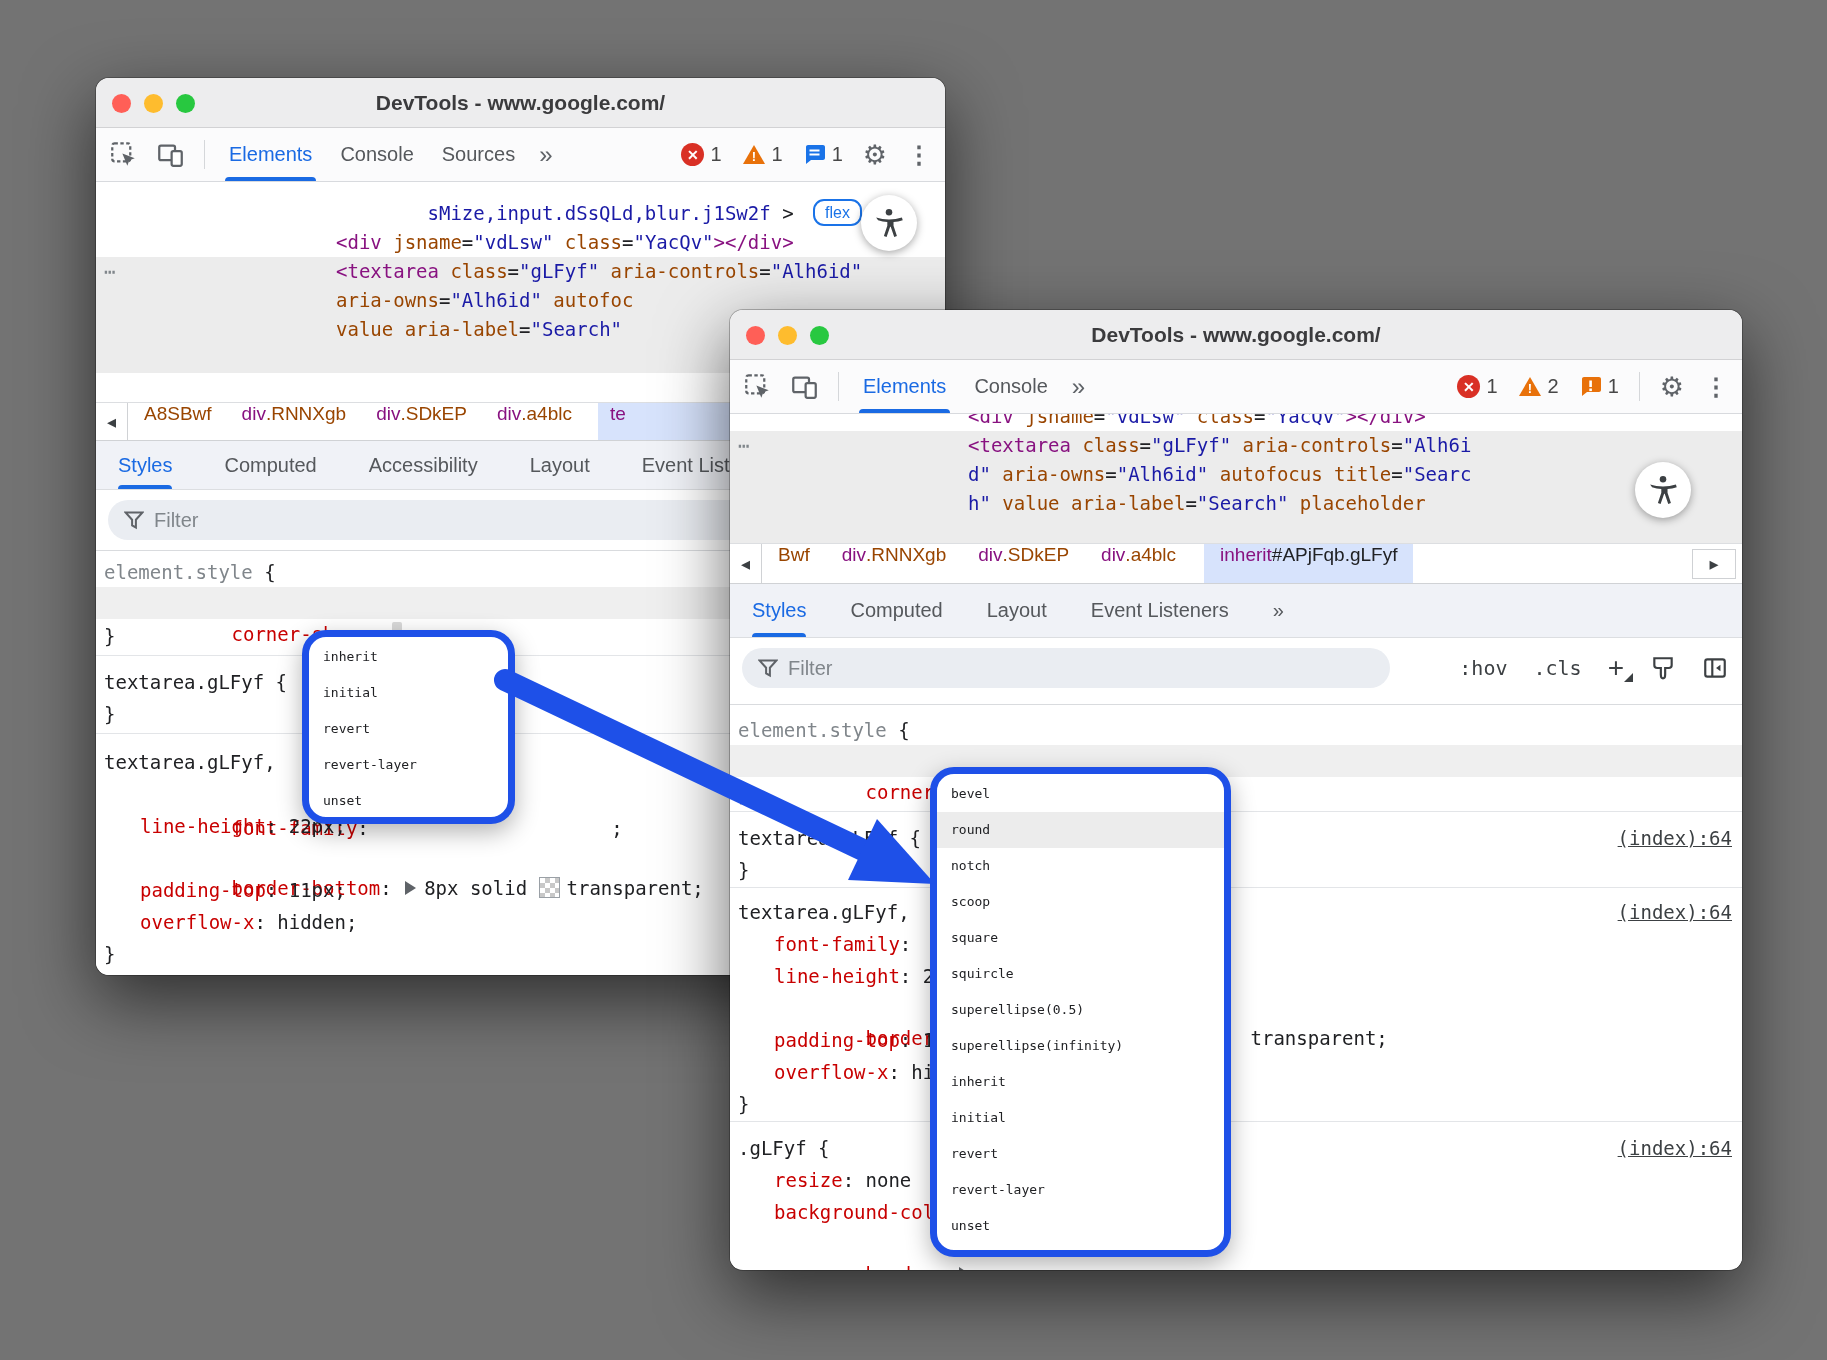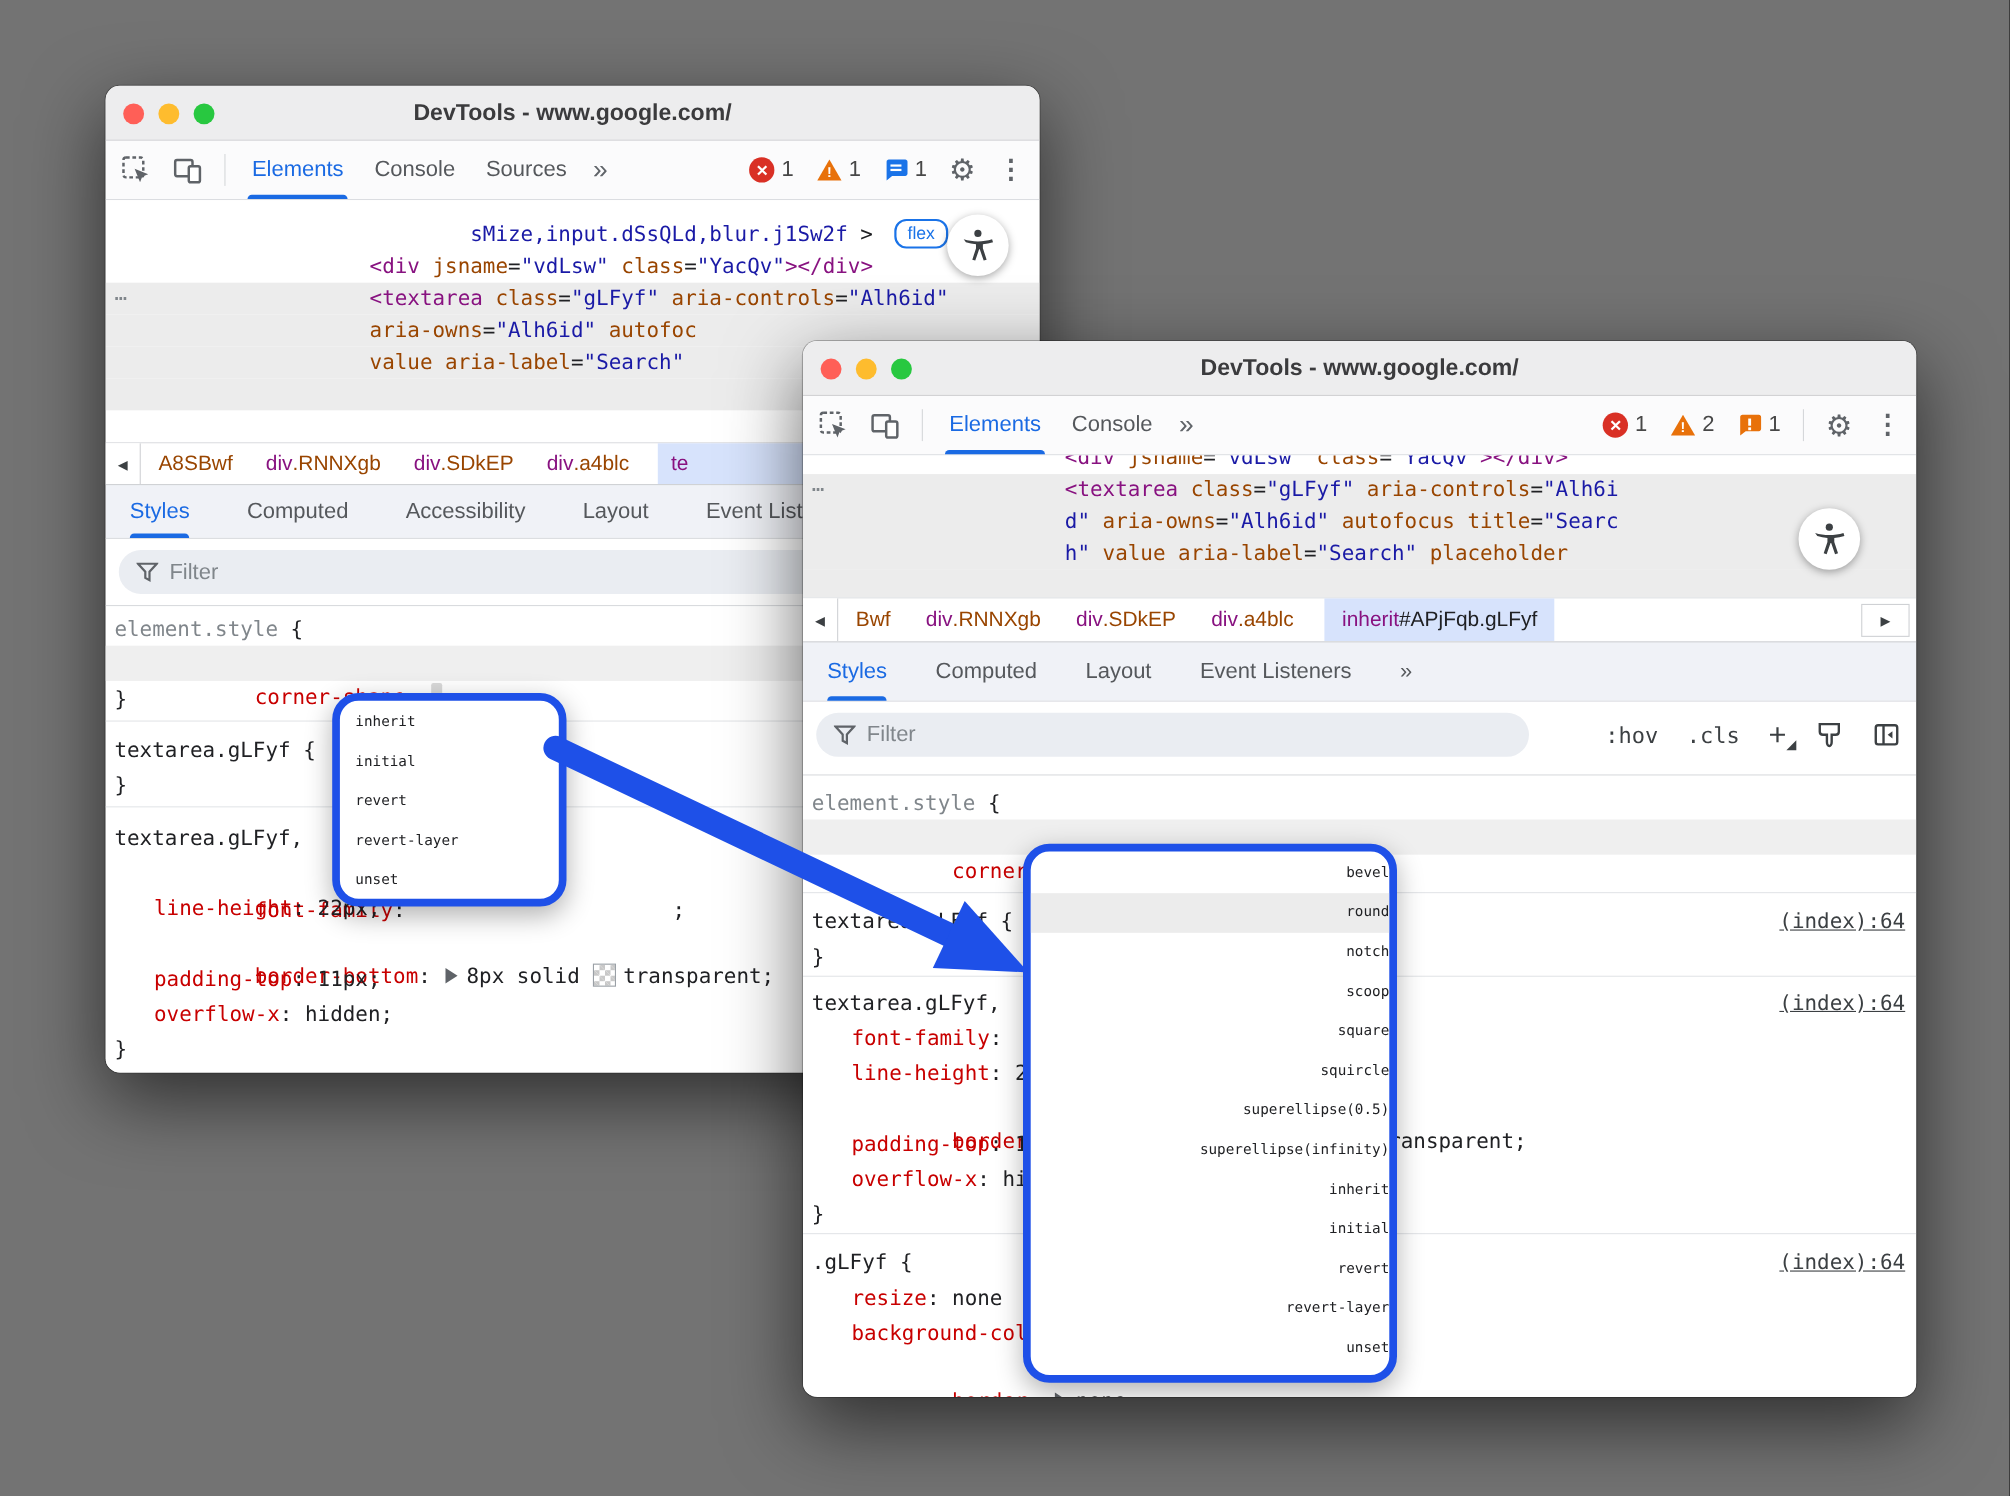--- a/index.html
+++ b/index.html
@@ -62,21 +62,21 @@
   #win1 .a11y{left:765px; top:117px;}
   #win2 .a11y{left:905px; top:152px;}
 
   
   .crumbbar{position:relative; height:38px; background:#fff; border-top:1px solid #dcdee1;
             display:flex; align-items:center; font-size:19px;}
   #win2 .crumbbar{height:40px;}
   .backbox{width:32px; align-self:stretch; border-right:1px solid #d0d2d5; display:flex; align-items:center;
            justify-content:center; color:#3c4043; font-size:18px; background:#fff;}
   .crumbs{display:flex; align-items:center; height:100%;}
-  .crumb{display:flex; align-items:center; padding:0 4px; height:100%; white-space:pre;}
+  .crumb{display:flex; align-items:flex-start; padding:0 4px; height:100%; white-space:pre;}
   #win1 .crumbs{gap:22px; padding-left:12px;}
   #win2 .crumbs{gap:24px; padding-left:12px;}
   .crumb.selected{background:#d7e3fc;}
   #win1 .crumb.selected{padding:0 120px 0 12px;}
   #win2 .crumb.selected{padding:0 16px;}
   .fwdbox{position:absolute; right:6px; top:5px; width:44px; height:30px; border:1px solid #cfd1d4;
           background:#fff; display:flex; align-items:center; justify-content:center; color:#3c4043; font-size:18px;}
 
   
   .paneltabs{position:relative; background:#f0f2f7; border-top:1px solid #d0d2d5; border-bottom:1px solid #dcdee1;
@@ -118,21 +118,21 @@
           background-image:linear-gradient(45deg,#c8c8c8 25%,transparent 25%,transparent 75%,#c8c8c8 75%),
                            linear-gradient(45deg,#c8c8c8 25%,#fff 25%,#fff 75%,#c8c8c8 75%);
           background-size:10px 10px; background-position:0 0,5px 5px;}
   .gap-ff{display:inline-block; width:231px;}
   .gap-bb2{display:inline-block; width:50px;}
 
   
   .dd{position:absolute; background:#fff; border:7px solid var(--accent); border-radius:24px;
       box-shadow:0 8px 24px rgba(0,0,0,.3); overflow:hidden; padding:2px 0; z-index:8;}
   #dd1{left:206px; top:552px; width:213px; height:194px;}
-  #dd2{left:200px; top:457px; width:340px; height:490px;text-align:right;}
+  #dd2{left:200px; top:457px; width:301px; height:490px;}
   .dd-item{height:36px; line-height:36px; padding-left:14px; font-family:"DejaVu Sans Mono", monospace;
            font-size:13px; color:#202124; white-space:pre;}
   .dd-item.selected{background:#ececec;}
 
   
   #arrow{position:absolute; left:0; top:0; z-index:40; pointer-events:none;}
   .arrow-line{stroke:var(--accent);}
   .arrow-head{fill:var(--accent);}
 </style>
 </head>

